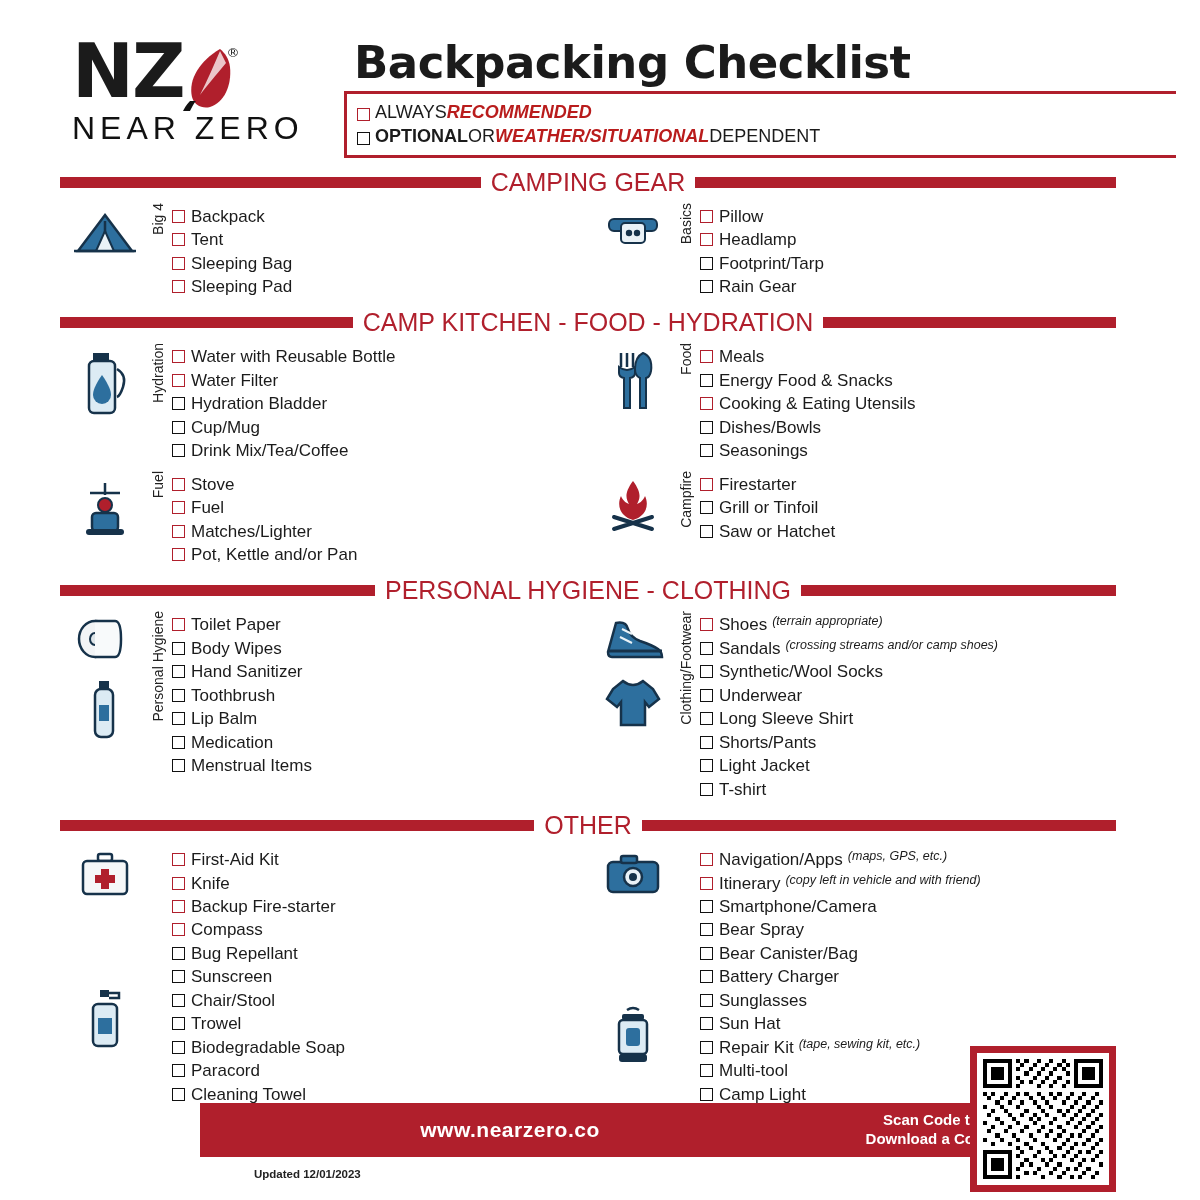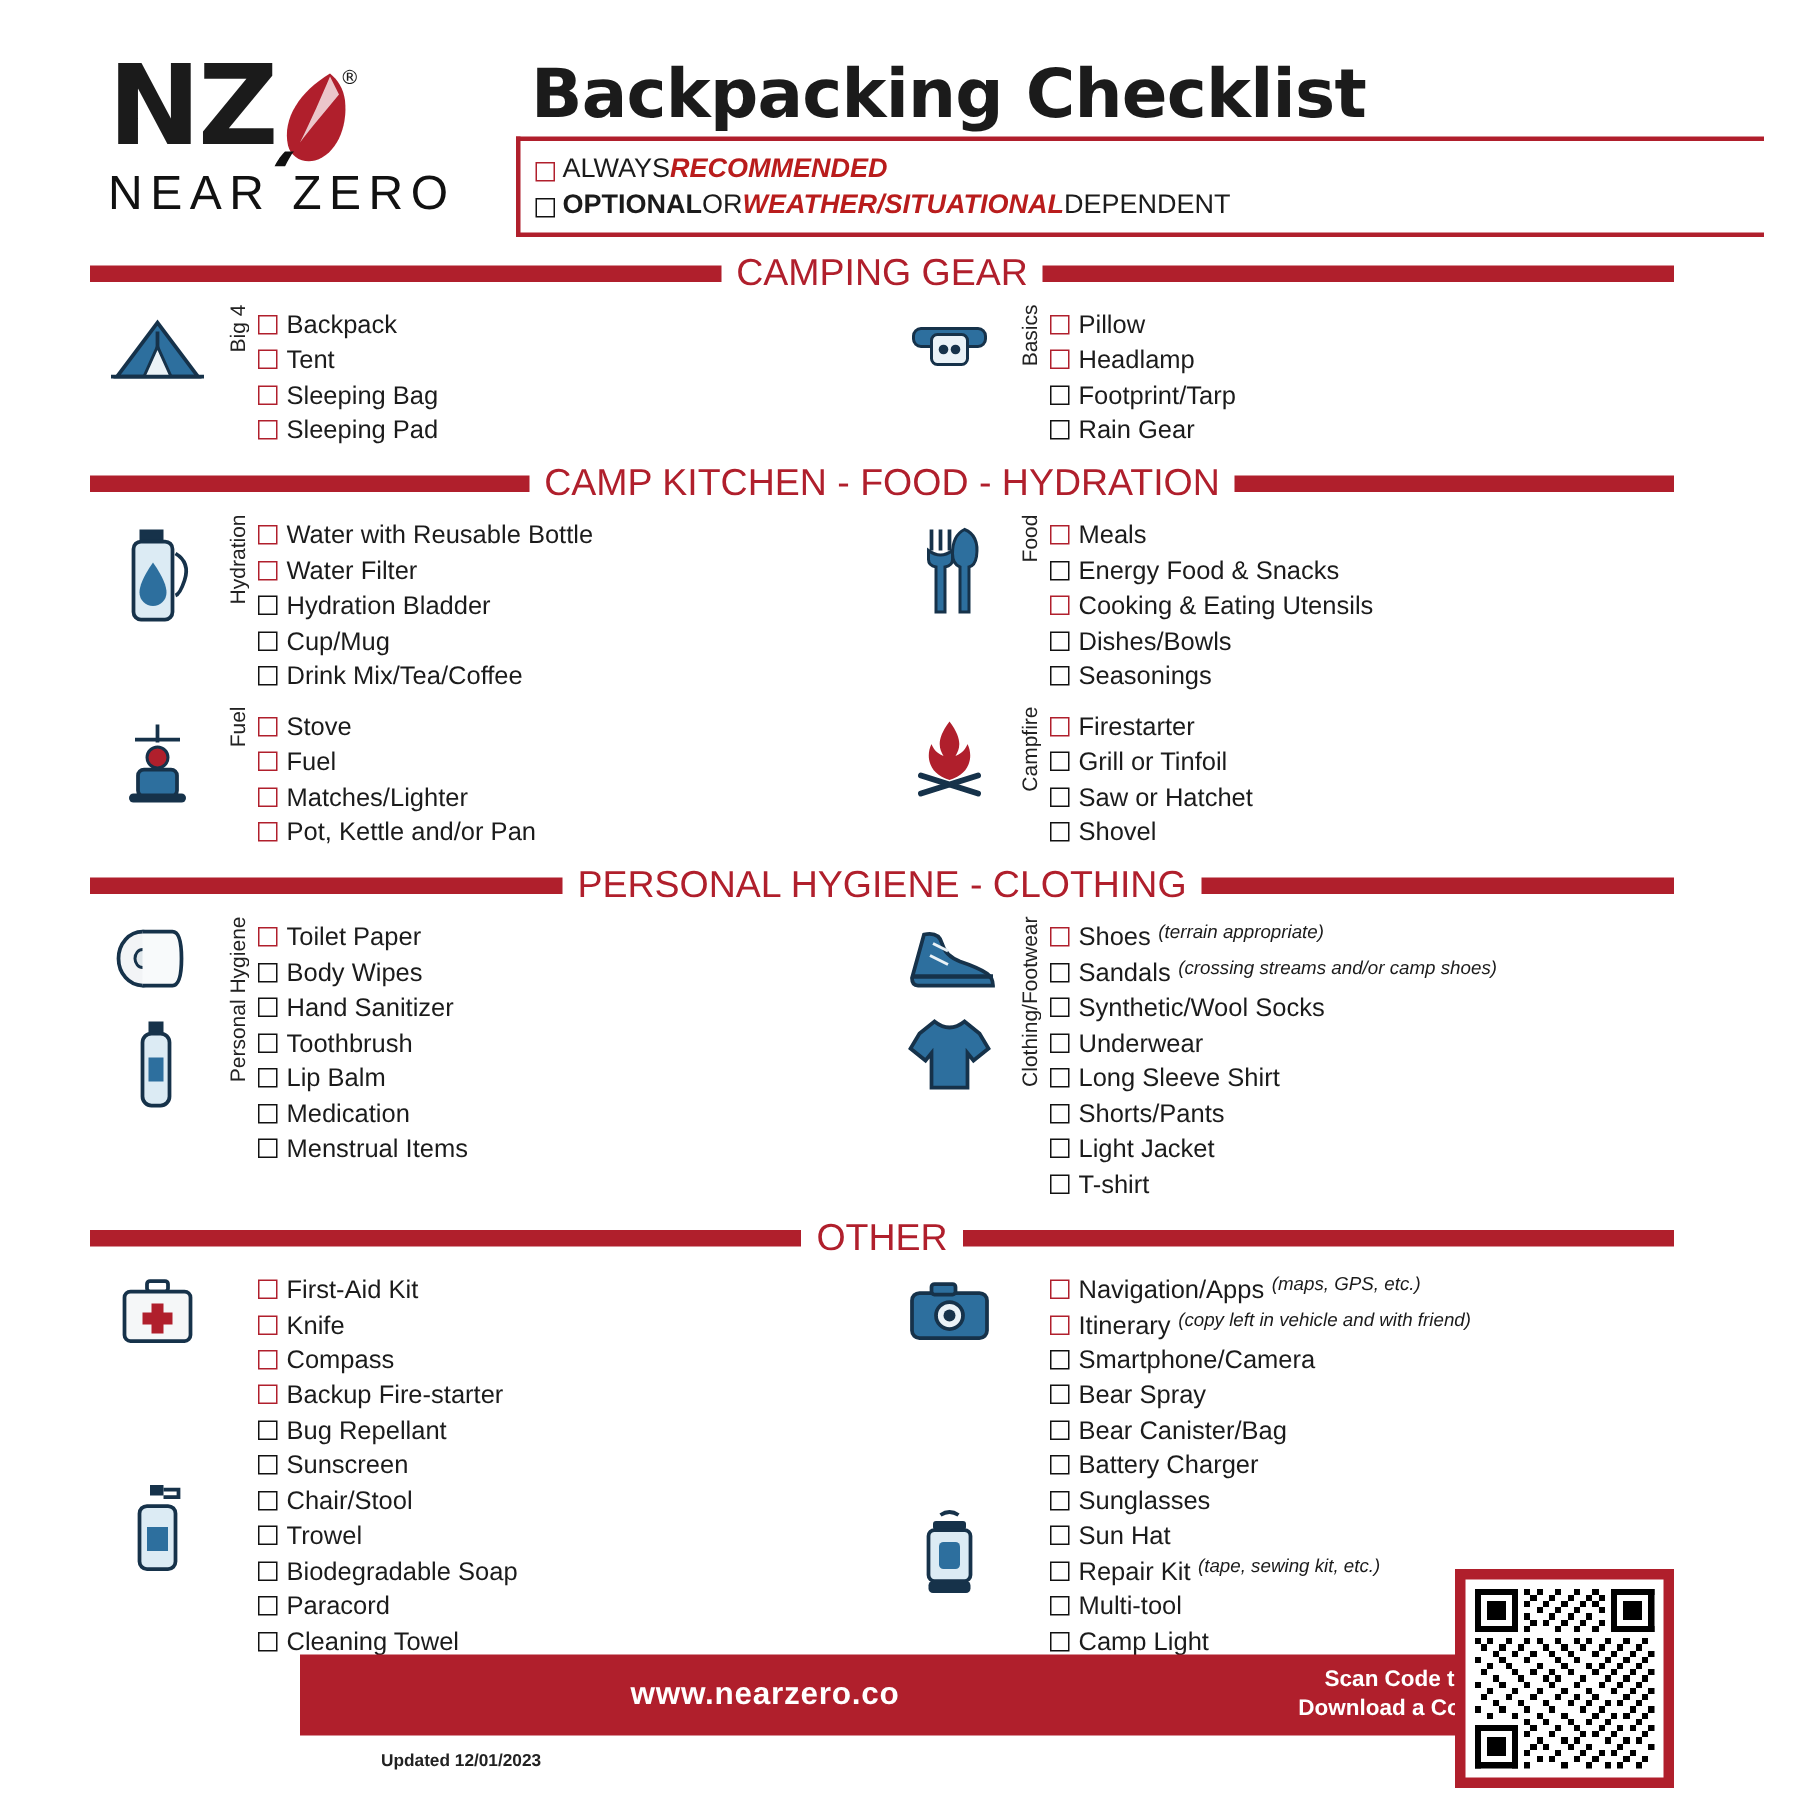--- a/index.html
+++ b/index.html
@@ -463,24 +463,20 @@
             <span class="txt">Firestarter</span>
           </div>
         <div class="item">
             <span class="box"></span>
             <span class="txt">Grill or Tinfoil</span>
           </div>
         <div class="item">
             <span class="box"></span>
             <span class="txt">Saw or Hatchet</span>
           </div>
-        <div class="item">
-            <span class="box"></span>
-            <span class="txt">Shovel</span>
-          </div>
       </div>
     </div>
   </div>
 
   <div class="banner">
     <span class="bar"></span>
     <span class="btext">PERSONAL HYGIENE - CLOTHING</span>
     <span class="bar"></span>
   </div>
 
@@ -607,25 +603,25 @@
         <div class="item">
             <span class="box rec"></span>
             <span class="txt">First-Aid Kit</span>
           </div>
         <div class="item">
             <span class="box rec"></span>
             <span class="txt">Knife</span>
           </div>
         <div class="item">
             <span class="box rec"></span>
+            <span class="txt">Backup Fire-starter</span>
+          </div>
+        <div class="item">
+            <span class="box rec"></span>
             <span class="txt">Compass</span>
-          </div>
-        <div class="item">
-            <span class="box rec"></span>
-            <span class="txt">Backup Fire-starter</span>
           </div>
         <div class="item">
             <span class="box"></span>
             <span class="txt">Bug Repellant</span>
           </div>
         <div class="item">
             <span class="box"></span>
             <span class="txt">Sunscreen</span>
           </div>
         <div class="item">

